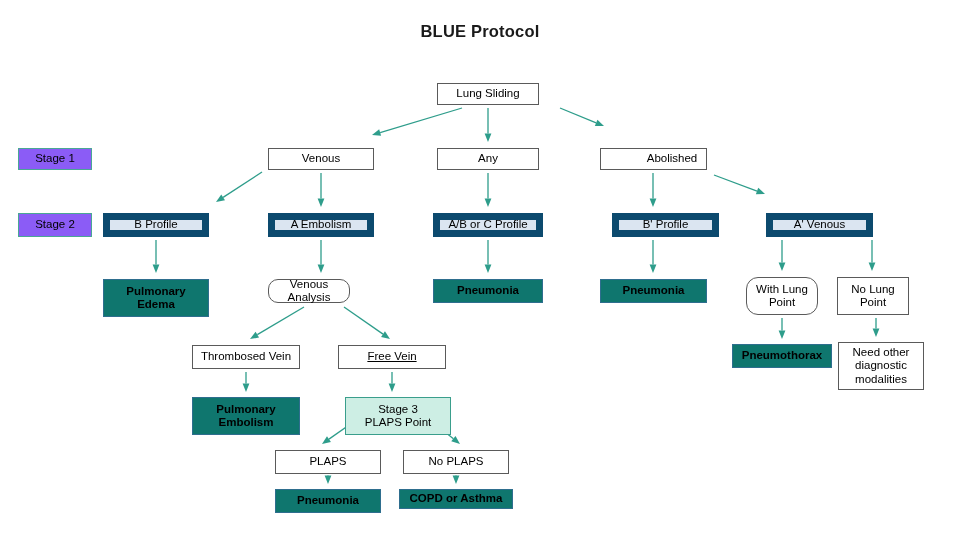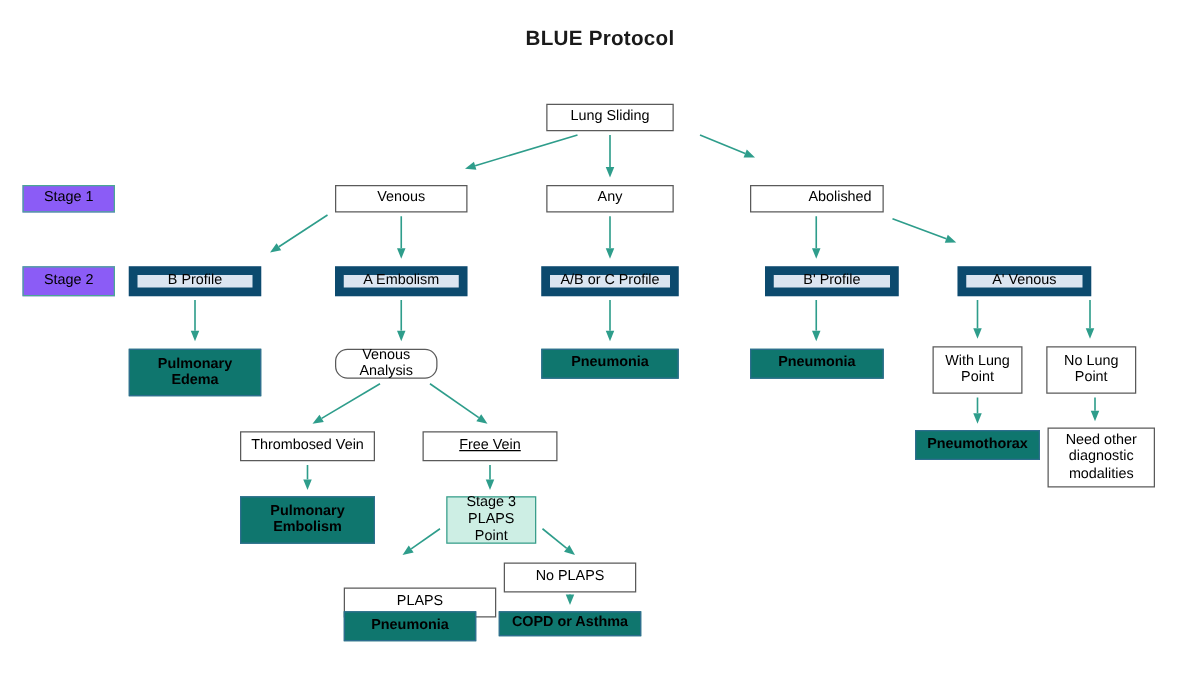--- a/index.html
+++ b/index.html
@@ -211,45 +211,45 @@
       </div>
       <div class="node white" style="left: 268px; top: 279px; width: 82px; height: 24px; border-radius: 10px;">
         <span>Venous Analysis</span>
       </div>
       <div class="node brightblue" style="left: 433px; top: 279px; width: 110px; height: 24px;">
         <span>Pneumonia</span>
       </div>
       <div class="node brightblue" style="left: 600px; top: 279px; width: 107px; height: 24px;">
         <span>Pneumonia</span>
       </div>
-      <div class="node white" style="left: 746px; top: 277px; width: 72px; height: 38px;">
+      <div class="node white" style="left: 746px; top: 277px; width: 72px; height: 38px; border-radius: 12px;">
         <span>With Lung<br>Point</span>
       </div>
       <div class="node white" style="left: 837px; top: 277px; width: 72px; height: 38px;">
         <span>No Lung<br>Point</span>
       </div>
       <div class="node brightblue" style="left: 732px; top: 344px; width: 100px; height: 24px;">
         <span>Pneumothorax</span>
       </div>
       <div class="node white" style="left: 838px; top: 342px; width: 86px; height: 48px;">
         <span>Need other<br>diagnostic<br>modalities</span>
       </div>
       <div class="node white" style="left: 192px; top: 345px; width: 108px; height: 24px;">
         <span>Thrombosed Vein</span>
       </div>
       <div class="node white" style="left: 338px; top: 345px; width: 108px; height: 24px; text-decoration: underline;">
         <span>Free Vein</span>
       </div>
       <div class="node brightblue" style="left: 192px; top: 397px; width: 108px; height: 38px;">
         <span>Pulmonary<br>Embolism</span>
       </div>
-      <div class="node mint" style="left: 345px; top: 397px; width: 72px; height: 38px; margin-left: 12px;">
+      <div class="node mint" style="left: 345px; top: 397px; width: 106px; height: 38px;">
         <span>Stage 3<br>PLAPS Point</span>
       </div>
-      <div class="node white" style="left: 275px; top: 470px; width: 122px; height: 24px; align-items: center;">
+      <div class="node white" style="left: 275px; top: 450px; width: 106px; height: 24px; align-items: center;">
         <span>PLAPS</span>
       </div>
       <div class="node white" style="left: 403px; top: 450px; width: 106px; height: 24px;">
         <span>No PLAPS</span>
       </div>
       <div class="node brightblue" style="left: 275px; top: 489px; width: 106px; height: 24px;">
         <span>Pneumonia</span>
       </div>
       <div class="node brightblue" style="left: 399px; top: 489px; width: 114px; height: 20px;">
         <span>COPD or Asthma</span>

